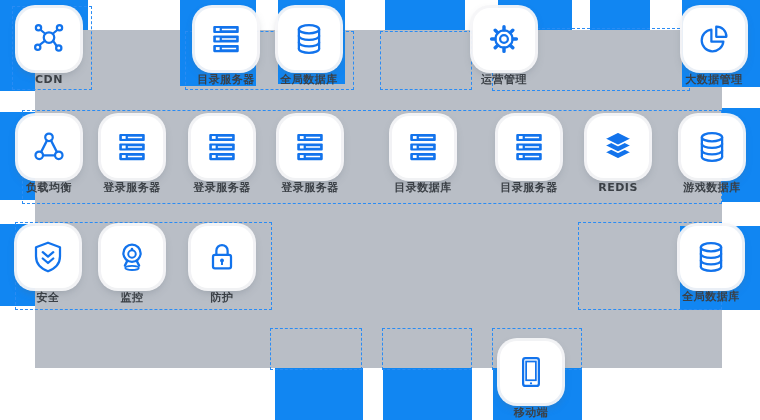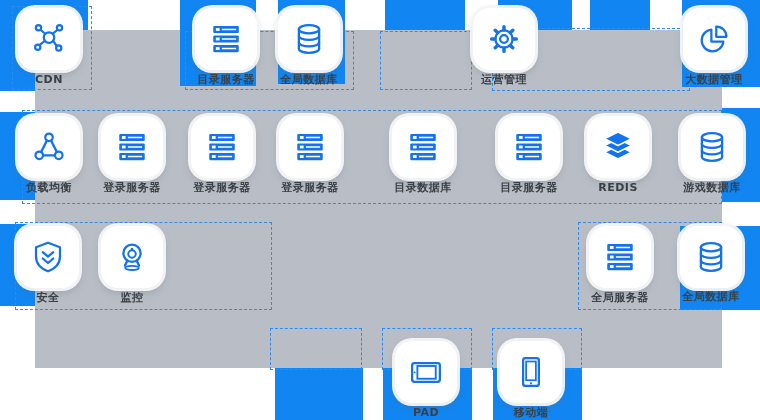--- a/index.html
+++ b/index.html
@@ -266,60 +266,41 @@
     </div>
     <div class="node" style="left: 17px; top: 226px; width: 62px; height: 80px;">
       <div class="tile">
         <svg width="36" height="36" viewBox="0 0 48 48">
           <path d="M24 5 L40 11 V23 C40 33 33.5 39.5 24 43 C14.5 39.5 8 33 8 23 V11 Z" fill="none" stroke="#1273ec" stroke-width="3" stroke-linecap="round" stroke-linejoin="round"></path>
     <path d="M17 17.5 L24 23.5 31 17.5 M17 26 L24 32 31 26" fill="none" stroke="#1273ec" stroke-width="3" stroke-linecap="round" stroke-linejoin="round"></path>
         </svg>
       </div>
       <div class="node-label" style="color: rgb(59, 64, 70);">安全</div>
     </div>
-    <div class="node" style="left: 589px; top: 226px; width: 62px; height: 80px;">
-      <div class="tile">
-        <svg width="36" height="36" viewBox="0 0 48 48">
-          <g fill="#1273ec">
-            <rect x="7" y="6.5" width="34" height="9.6" rx="1.5"></rect>
-    <rect x="7" y="19.2" width="34" height="9.6" rx="1.5"></rect>
-            <rect x="7" y="31.9" width="34" height="9.6" rx="1.5"></rect>
-          </g>
-    <g fill="#ffffff">
-            <rect x="10.5" y="9.4" width="5" height="3.8"></rect>
-            <rect x="18.5" y="10.3" width="19" height="2"></rect>
-    <rect x="10.5" y="22.1" width="5" height="3.8"></rect>
-            <rect x="18.5" y="23" width="19" height="2"></rect>
-    <rect x="10.5" y="34.8" width="5" height="3.8"></rect>
-            <rect x="18.5" y="35.7" width="19" height="2"></rect>
-          </g>
-        </svg>
-      </div>
-      <div class="node-label" style="color: rgb(59, 64, 70);">全局服务器</div>
+    <div class="node" style="left: 191px; top: 226px; width: 62px; height: 80px;">
+      <div class="tile">
+        <svg width="36" height="36" viewBox="0 0 48 48">
+          <rect x="12" y="21" width="24" height="18" rx="2.5" fill="none" stroke="#1273ec" stroke-width="3" stroke-linecap="round" stroke-linejoin="round"></rect>
+    <path d="M16.5 21 V15.5 a7.5 7.5 0 0 1 15 0 V21" fill="none" stroke="#1273ec" stroke-width="3" stroke-linecap="round" stroke-linejoin="round"></path>
+    <circle cx="24" cy="28.5" r="2.6" fill="#1273ec"></circle>
+          <path d="M24 30.5 V34.5" fill="none" stroke="#1273ec" stroke-width="2.6"></path>
+        </svg>
+      </div>
+      <div class="node-label" style="color: rgb(59, 64, 70);">防护</div>
     </div>
     <div class="node" style="left: 680px; top: 226px; width: 62px; height: 80px;">
       <div class="tile">
         <svg width="36" height="36" viewBox="0 0 48 48">
           <ellipse cx="24" cy="11" rx="13.5" ry="5.5" fill="none" stroke="#1273ec" stroke-width="3" stroke-linecap="round" stroke-linejoin="round"></ellipse>
     <path d="M10.5 11 V37 M37.5 11 V37" fill="none" stroke="#1273ec" stroke-width="3" stroke-linecap="round" stroke-linejoin="round"></path>
     <path d="M10.5 19.7 a13.5 5.5 0 0 0 27 0 M10.5 28.4 a13.5 5.5 0 0 0 27 0 M10.5 37 a13.5 5.5 0 0 0 27 0" fill="none" stroke="#1273ec" stroke-width="3" stroke-linecap="round" stroke-linejoin="round"></path>
         </svg>
       </div>
       <div class="node-label" style="color: rgb(59, 64, 70); font-family: Liberation Mono, monospace;">全局数据库</div>
     </div>
-    <div class="node" style="left: 395px; top: 341px; width: 62px; height: 80px;">
-      <div class="tile">
-        <svg width="36" height="36" viewBox="0 0 48 48">
-          <rect x="5.5" y="12" width="37" height="25" rx="3" fill="none" stroke="#1273ec" stroke-width="3" stroke-linecap="round" stroke-linejoin="round"></rect>
-    <rect x="12.5" y="16" width="24.5" height="17" fill="none" stroke="#1273ec" stroke-width="2.5"></rect>
-    <circle cx="8.9" cy="24.5" r="1.3" fill="#1273ec"></circle>
-        </svg>
-      </div>
-      <div class="node-label" style="color: rgb(59, 64, 70);">PAD</div>
-    </div>
     <div class="node" style="left: 500px; top: 341px; width: 62px; height: 80px;">
       <div class="tile">
         <svg width="36" height="36" viewBox="0 0 48 48">
           <rect x="13.5" y="5.5" width="21" height="37" rx="3" fill="none" stroke="#1273ec" stroke-width="3" stroke-linecap="round" stroke-linejoin="round"></rect>
     <rect x="17.5" y="10" width="13" height="25" fill="none" stroke="#1273ec" stroke-width="2.3"></rect>
     <circle cx="24" cy="39" r="1.5" fill="#1273ec"></circle>
         </svg>
       </div>
       <div class="node-label" style="color: rgb(59, 64, 70);">移动端</div>
     </div>

